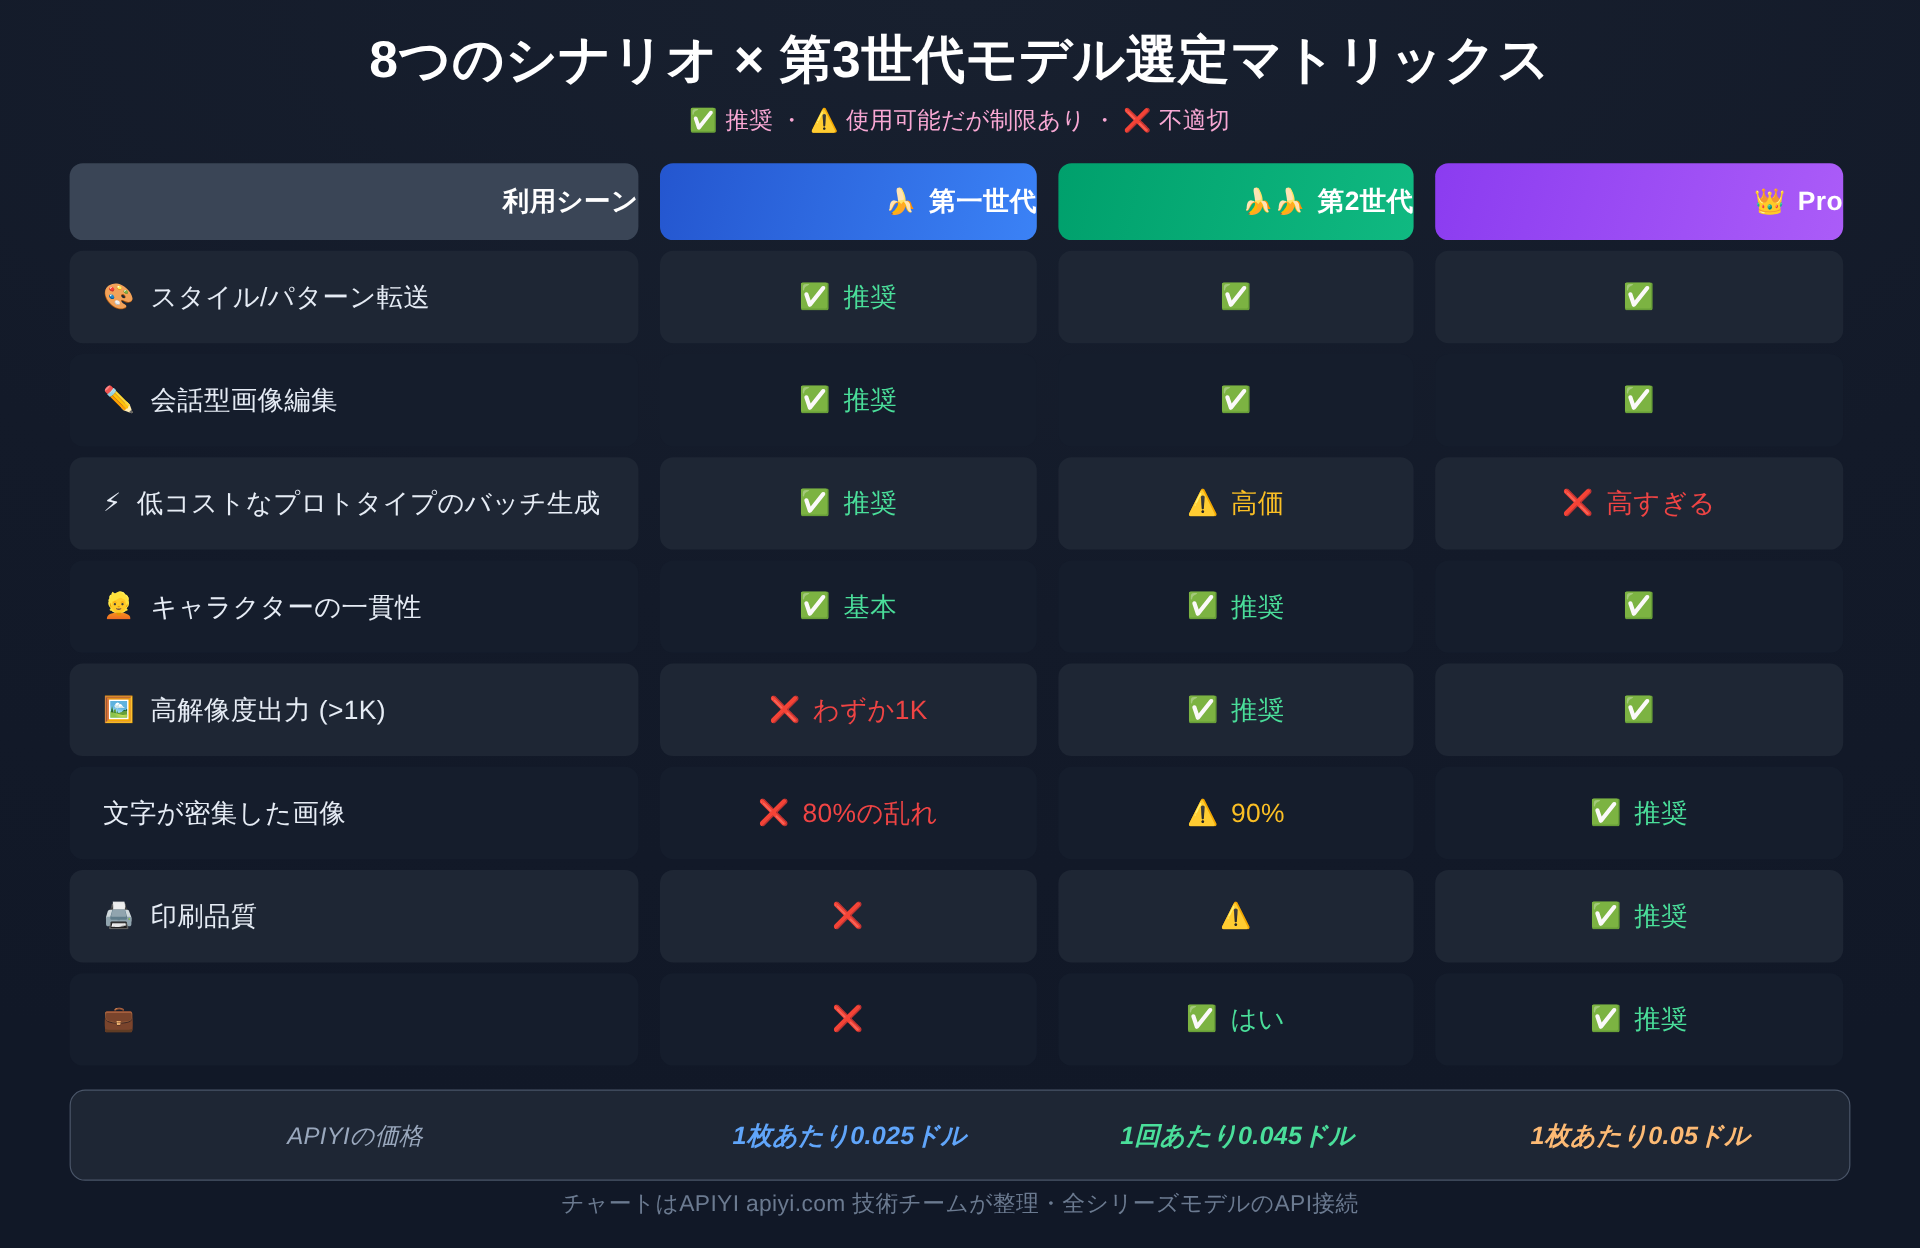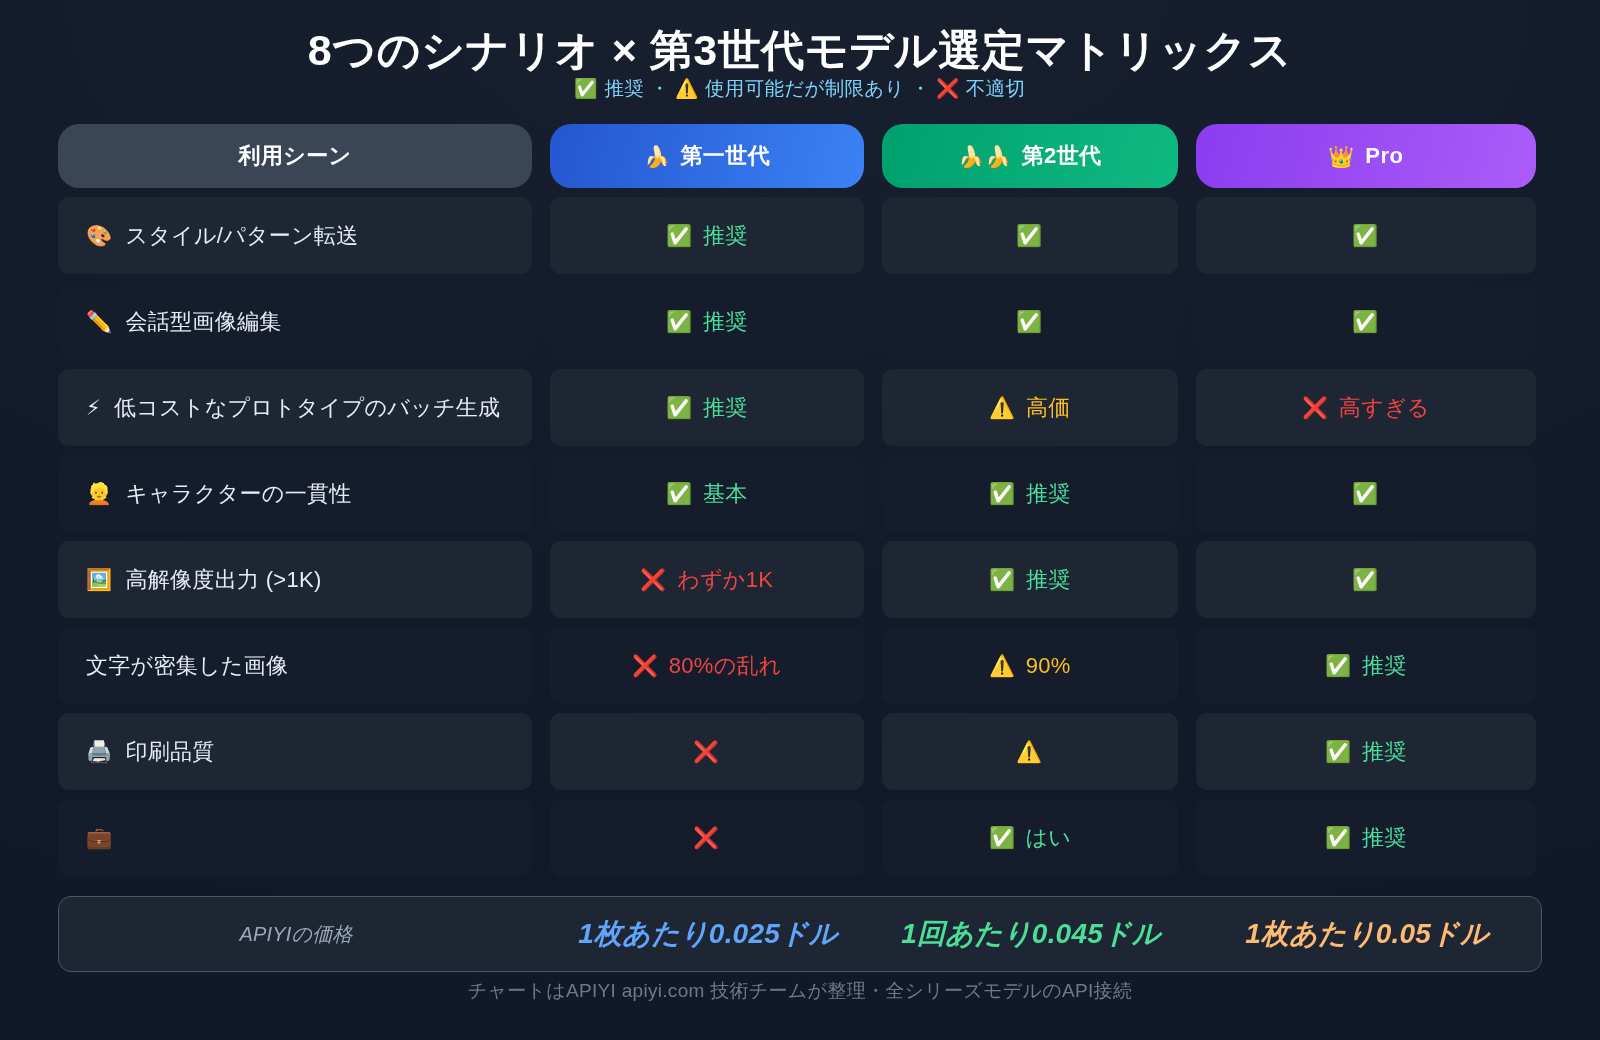--- a/index.html
+++ b/index.html
@@ -19,34 +19,35 @@
     text-align: center;
     color: #ffffff;
     font-size: 43px;
     font-weight: bold;
     letter-spacing: 0.5px;
     line-height: 1.15;
     padding-top: 8px;
   }
   .legend {
     text-align: center;
-    color: #7dd3fc;
+    color: #f9a8d4;
     font-size: 19.5px;
+    margin-top: 12px;
     letter-spacing: 0.3px;
   }
   .legend .em { font-size: 19px; }
 
   
   .matrix { margin-top: 22px; display: flex; flex-direction: column; gap: 9px; }
   .row { display: grid; grid-template-columns: 474px 314px 296px 340px; gap: 18px; }
   .row.head { gap: 18px; }
 
   .hcell {
-    height: 64px; border-radius: 21px;
-    display: flex; align-items: center; justify-content: center;
+    height: 64px; border-radius: 11px;
+    display: flex; align-items: center; justify-content: flex-end;
     font-size: 22px; font-weight: bold; color: #ffffff;
     letter-spacing: 0.4px;
   }
   .hcell.scene { background: #3a4556; }
   .hcell.g1 { background: linear-gradient(105deg, #2456cf 0%, #3b82f6 100%); }
   .hcell.g2 { background: linear-gradient(105deg, #00a06c 0%, #10b981 100%); }
   .hcell.pro { background: linear-gradient(105deg, #8b3cf0 0%, #ab5cf8 100%); }
   .hcell .emo { margin-right: 10px; font-size: 21px; line-height: 1; }
 
   .cell {
@@ -70,21 +71,21 @@
   .pricing {
     margin-top: 20px;
     display: grid; grid-template-columns: 474px 314px 296px 340px; gap: 18px;
     align-items: center;
     height: 76px;
     background: #1e2634;
     border: 1px solid #4a5568;
     border-radius: 13px;
     font-style: italic;
   }
-  .pricing .pcell { display: flex; align-items: center; justify-content: center; font-size: 28px; font-weight: bold; letter-spacing: 0.2px; }
+  .pricing .pcell { display: flex; align-items: center; justify-content: center; font-size: 21px; font-weight: bold; letter-spacing: 0.2px; }
   .pricing .plabel { color: #9aa8bd; font-weight: normal; font-size: 20px; }
   .p-blue   { color: #60a5fa; }
   .p-green  { color: #4ade9a; }
   .p-purple { color: #fdba74; }
 
   
   .footer {
     margin-top: 6px; text-align: center;
     color: #6b7a90; font-size: 19px; letter-spacing: 0.3px;
   }

